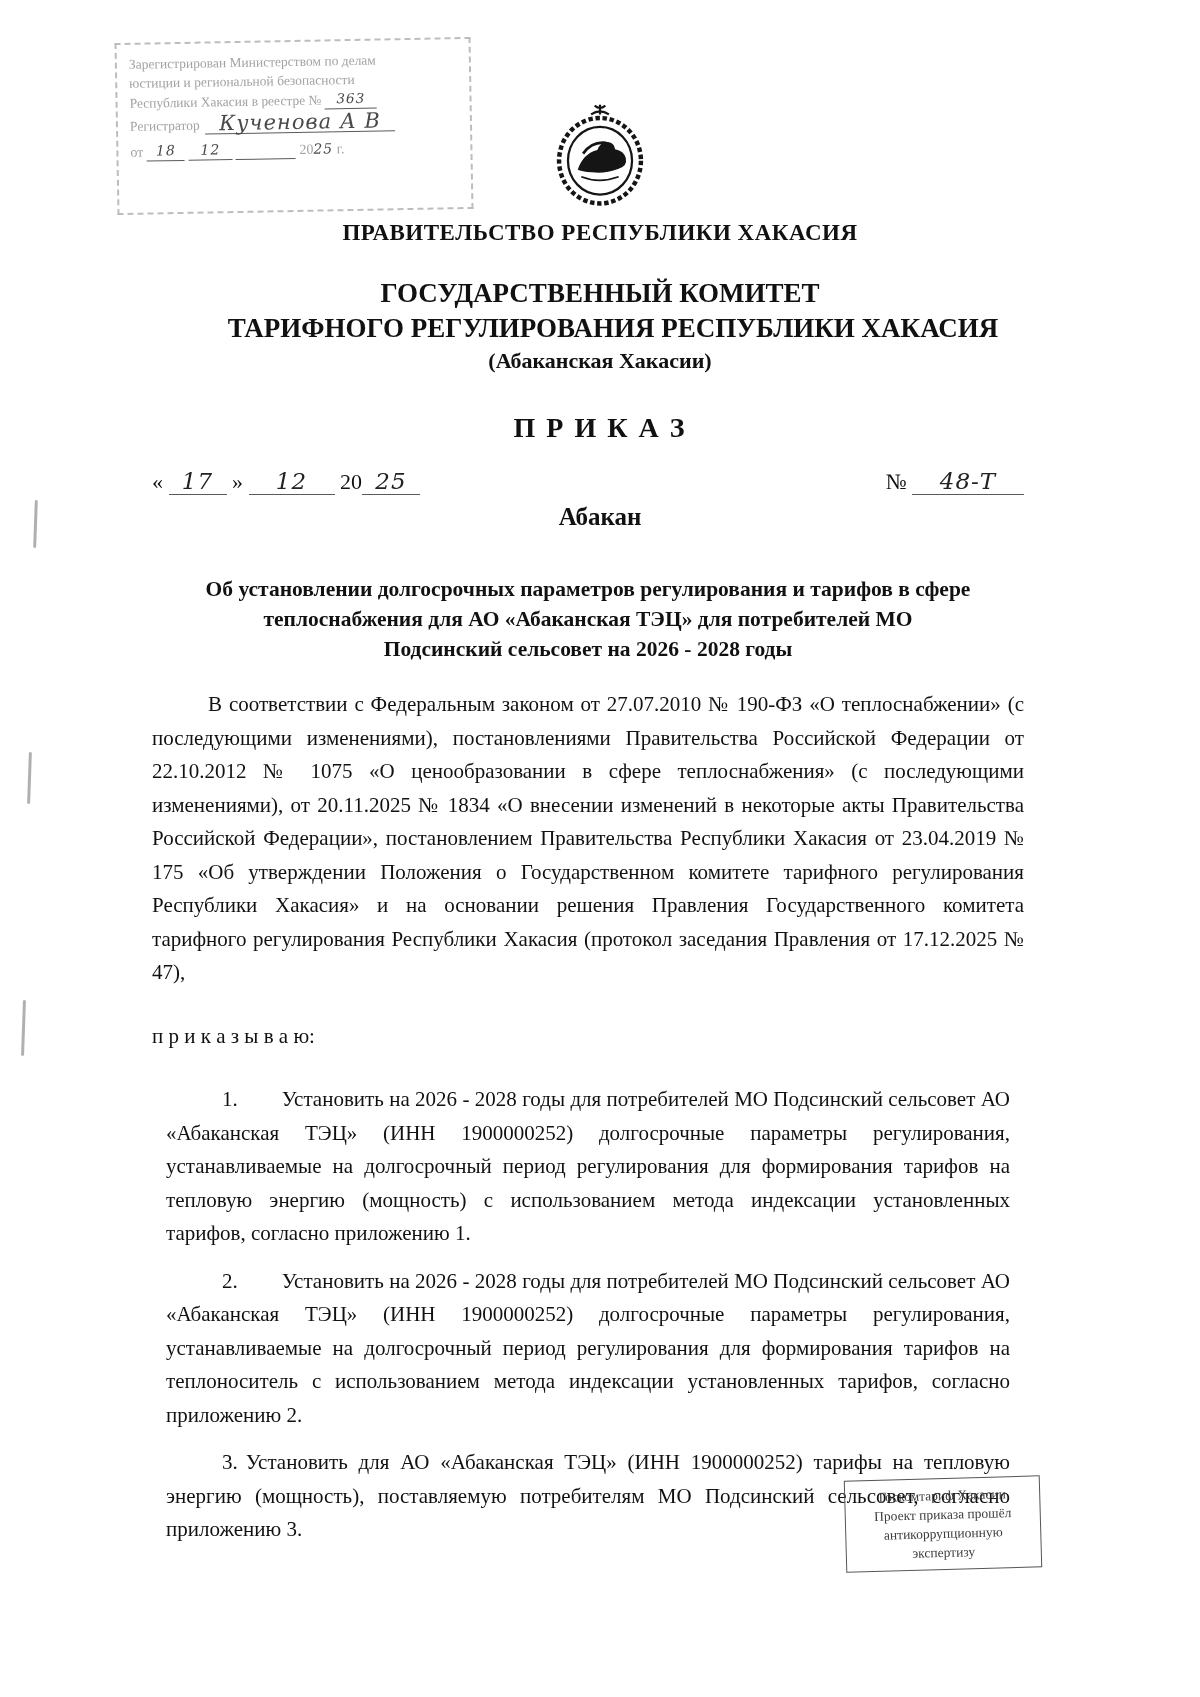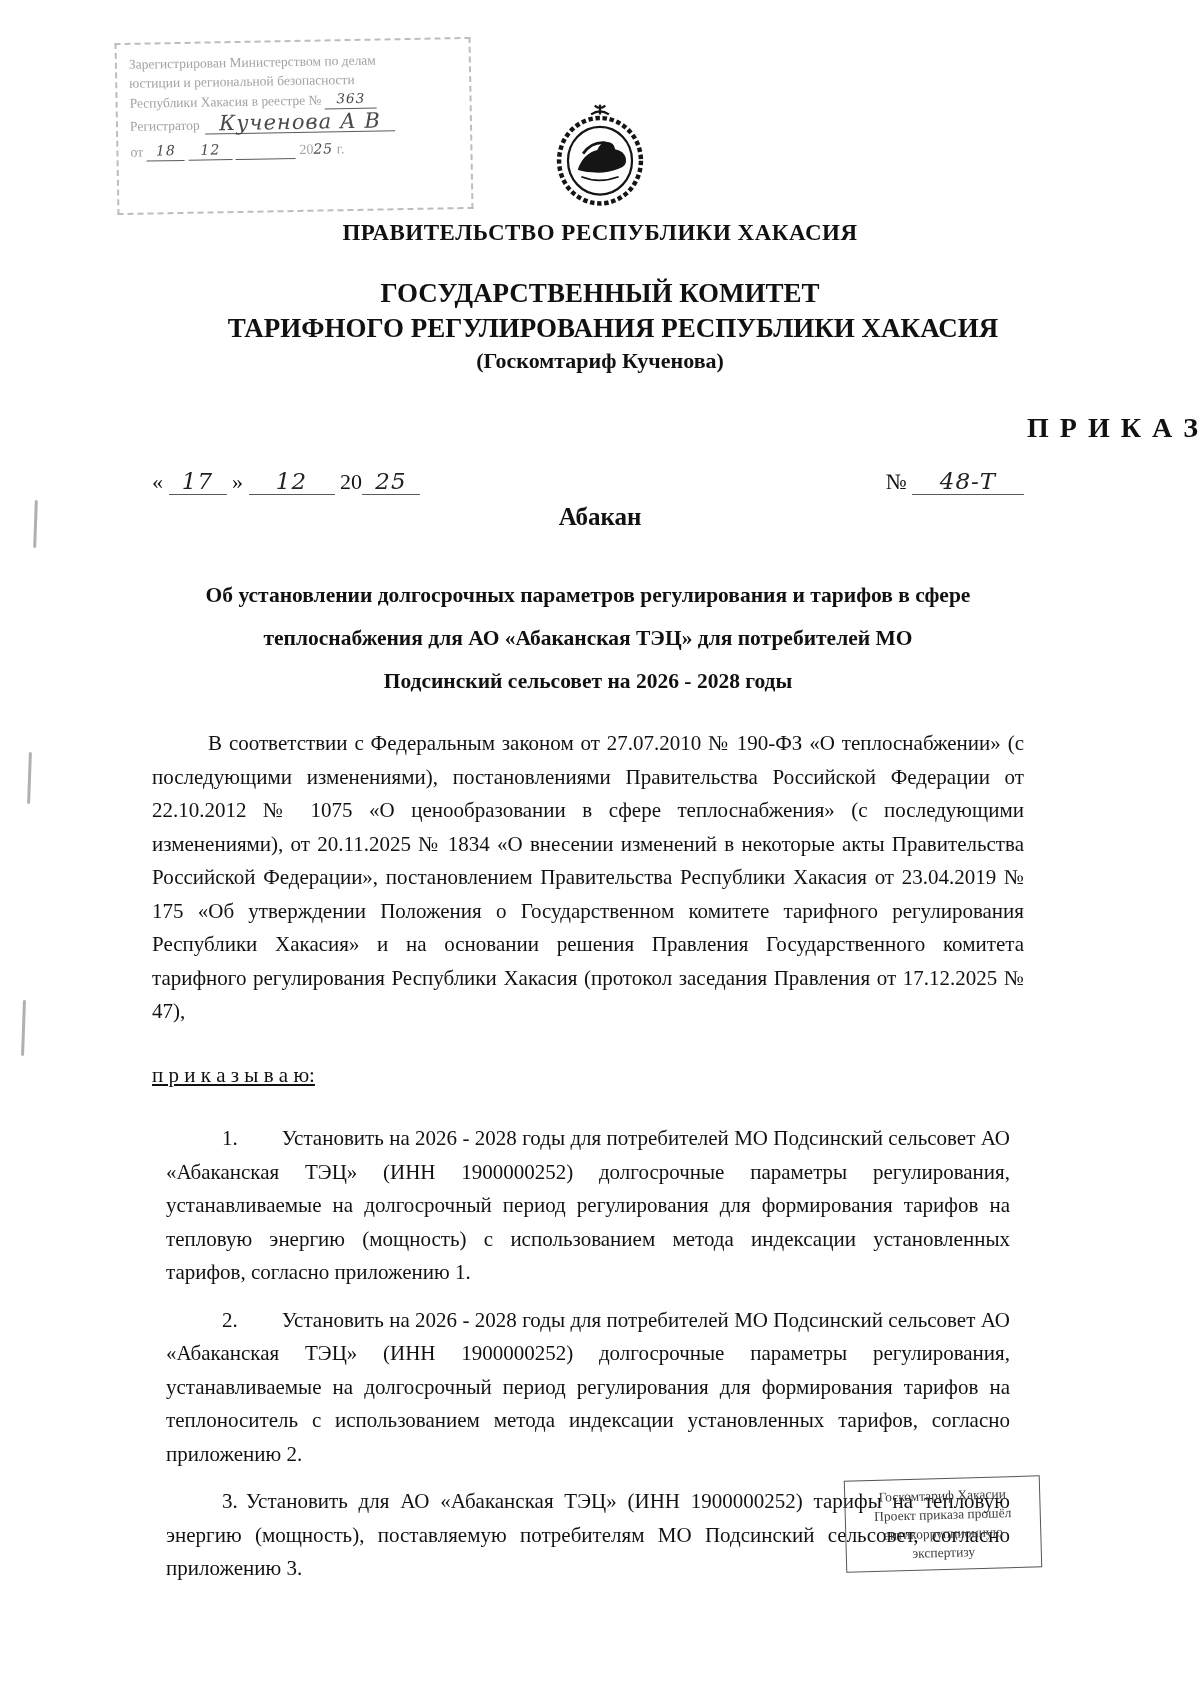--- a/index.html
+++ b/index.html
@@ -31,44 +31,44 @@
 
   
   .emblem { position:absolute; top:102px; left:50%; transform:translateX(-50%); }
 
   
   .head { position:absolute; top:220px; left:0; width:100%; text-align:center; }
   .head-gov   { font-weight:bold; font-size:23px; letter-spacing:.5px; }
   .head-com1  { font-weight:bold; font-size:27px; margin-top:32px; }
   .head-com2  { font-weight:bold; font-size:27px; margin-top:4px;padding-left:26px; }
   .head-com3  { font-weight:bold; font-size:22px; margin-top:4px; }
-  .doc-type   { font-weight:bold; font-size:28px; margin-top:38px; letter-spacing:2px;text-align:right; }
+  .doc-type   { font-weight:bold; font-size:28px; margin-top:38px; letter-spacing:2px; }
 
   
   .dateline {
     position:absolute; top:468px; left:152px; width:872px;
     display:flex; justify-content:space-between; font-size:22px; align-items:flex-end;
   }
   .dateline .hw { font-size:23px; }
   .b-day   { width:58px; }
   .b-month { width:86px; }
   .b-year  { width:58px; }
   .b-num   { width:112px; }
   .city { position:absolute; top:503px; left:0; width:100%; text-align:center;
           font-weight:bold; font-size:25px; }
 
   
   .content { position:absolute; top:574px; left:152px; width:872px;
              font-size:21px; line-height:33.5px; }
   .title {
     font-weight:bold; text-align:center; white-space:pre-line;
-    font-size:21.5px; line-height:43px; margin:0;
+    font-size:21.5px; line-height:30px; margin:0;
   }
   .preamble { text-align:justify; text-indent:56px; margin:24px 0 0 0; }
-  .order-word { margin:30px 0 0 0;text-decoration:underline; }
+  .order-word { margin:30px 0 0 0; }
   .item { text-align:justify; text-indent:56px; margin:14px; }
   .item-first { margin-top:30px; }
   .gap { display:inline-block; }
   .g-wide { width:44px; }
   .g-narrow { width:8px; }
 
   
   .exp-stamp {
     position:absolute; left:845px; top:1478px; width:196px;
     border:1.5px solid #555; transform:rotate(-1.6deg);
@@ -123,21 +123,21 @@
       <path d="M30 76 q6 -18 22 -22 q4 -10 12 -9 q7 1 8 8 q10 2 12 10 q2 9 -8 12 q-16 6 -30 4 q-12 -1 -16 -3 z" fill="#151515"></path>
       <path d="M36 58 q10 -14 26 -12" stroke="#151515" stroke-width="3" fill="none"></path>
       <path d="M34 84 q20 8 42 0" stroke="#151515" stroke-width="2" fill="none"></path>
     </svg>
   </div>
 
   <div class="head">
     <div class="head-gov">ПРАВИТЕЛЬСТВО РЕСПУБЛИКИ ХАКАСИЯ</div>
     <div class="head-com1">ГОСУДАРСТВЕННЫЙ КОМИТЕТ</div>
     <div class="head-com2">ТАРИФНОГО РЕГУЛИРОВАНИЯ РЕСПУБЛИКИ ХАКАСИЯ</div>
-    <div class="head-com3">(Госкомтариф Кученова)</div>
+    <div class="head-com3">(Абаканская Хакасии)</div>
     <div class="doc-type">П Р И К А З</div>
   </div>
 
   <div class="dateline">
     <span>
       <span>«</span>
       <span class="blank hw b-day">17</span>
       <span>»</span>
       <span class="blank hw b-month">12</span>
       <span>20</span><span class="blank hw b-year">25</span>

